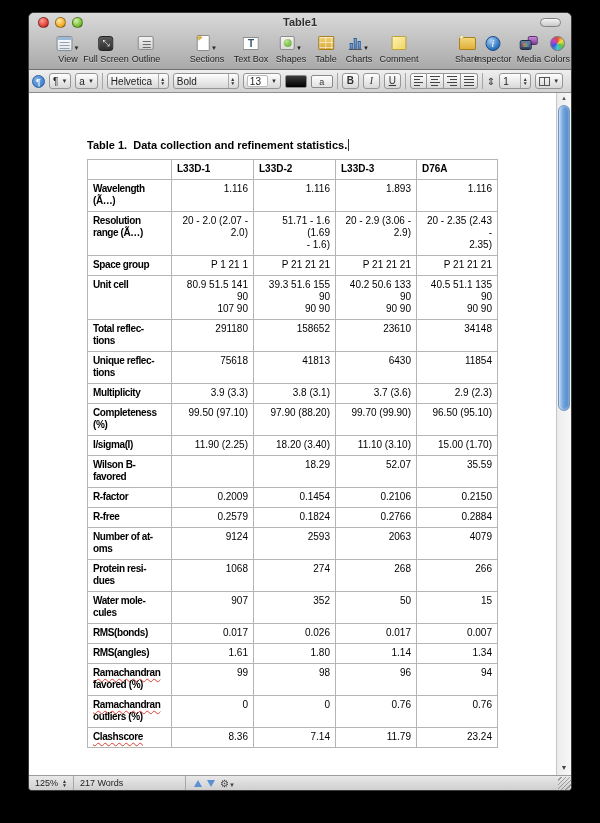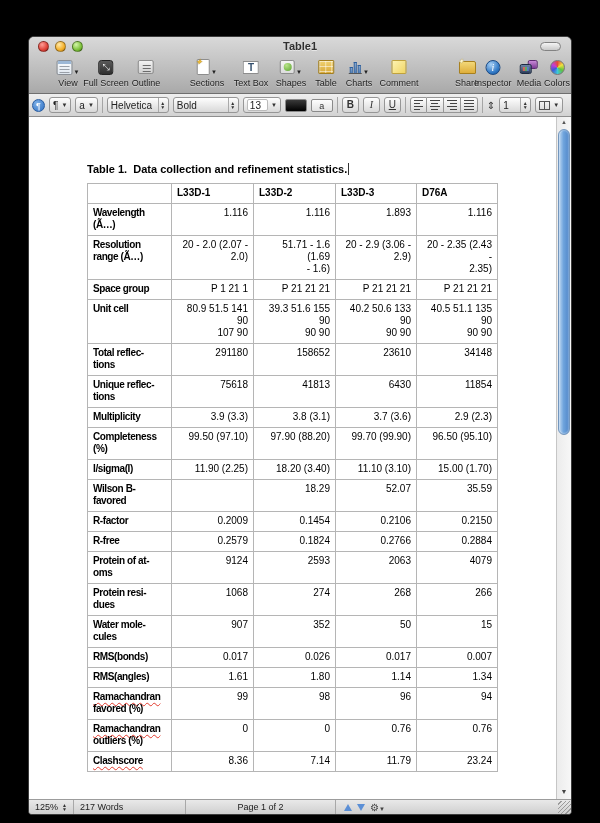--- a/index.html
+++ b/index.html
@@ -2,21 +2,21 @@
 <html><head>
 <meta charset="utf-8">
 <style>
   * { margin:0; padding:0; box-sizing:border-box; }
   html,body { width:600px; height:823px; background:#000; font-family:"Liberation Sans",sans-serif; }
   .screen { position:relative; width:600px; height:823px; background:#000; overflow:hidden; }
 
   
   .window { position:absolute; left:28px; top:12px; width:544px; height:779px;
             border-radius:6px 6px 4px 4px; background:#bfbfbf; border:1px solid #3c3c3c;
-            box-shadow:0 8px 24px rgba(0,0,0,.7); overflow:hidden; display:flex; flex-direction:column;margin-top:24px; }
+            box-shadow:0 8px 24px rgba(0,0,0,.7); overflow:hidden; display:flex; flex-direction:column; }
 
   
   .chrome-top { background:linear-gradient(#d9d9d9,#b8b8b8 70%,#a9a9a9); border-bottom:1px solid #6f6f6f; }
   .titlebar { position:relative; height:19px; }
   .lights { position:absolute; left:9px; top:4px; display:flex; gap:6px; }
   .light { width:11px; height:11px; border-radius:50%; border:1px solid rgba(0,0,0,.35); }
   .light.red    { background:radial-gradient(circle at 35% 30%, #ff9d96, #e0443a 60%, #9d241c); }
   .light.yellow { background:radial-gradient(circle at 35% 30%, #ffe9a8, #f5b02b 60%, #b67b11); }
   .light.green  { background:radial-gradient(circle at 35% 30%, #d3f5a9, #7ec23c 60%, #4c8716); }
   .wtitle { text-align:center; font-size:11px; font-weight:bold; color:#303030; line-height:19px;
@@ -450,21 +450,21 @@
                 <td class="val">0.2150</td>
               </tr>
               <tr>
                 <td class="rowlabel">R-free</td>
                 <td class="val">0.2579</td>
                 <td class="val">0.1824</td>
                 <td class="val">0.2766</td>
                 <td class="val">0.2884</td>
               </tr>
               <tr>
-                <td class="rowlabel">Protein of at-
+                <td class="rowlabel">Number of at-
 oms</td>
                 <td class="val">9124</td>
                 <td class="val">2593</td>
                 <td class="val">2063</td>
                 <td class="val">4079</td>
               </tr>
               <tr>
                 <td class="rowlabel">Protein resi-
 dues</td>
                 <td class="val">1068</td>
@@ -531,23 +531,20 @@
       <div class="sb-sec">
         <span>125%</span>
         <span class="sb-step">
             <span>▲</span>
             <span>▼</span>
           </span>
       </div>
       <div class="sb-sec" style="width:112px">
         <span>217 Words</span>
       </div>
-      <div class="sb-sec sb-page">
-        <span>Page 1 of 2</span>
-      </div>
       <div class="sb-nav">
         <span class="tri-up"></span>
         <span class="tri-down"></span>
         <span class="gear">⚙<span style="font-size:6px">▼</span></span>
       </div>
       <div class="grip"></div>
     </div>
 
   </div>
 </div>

